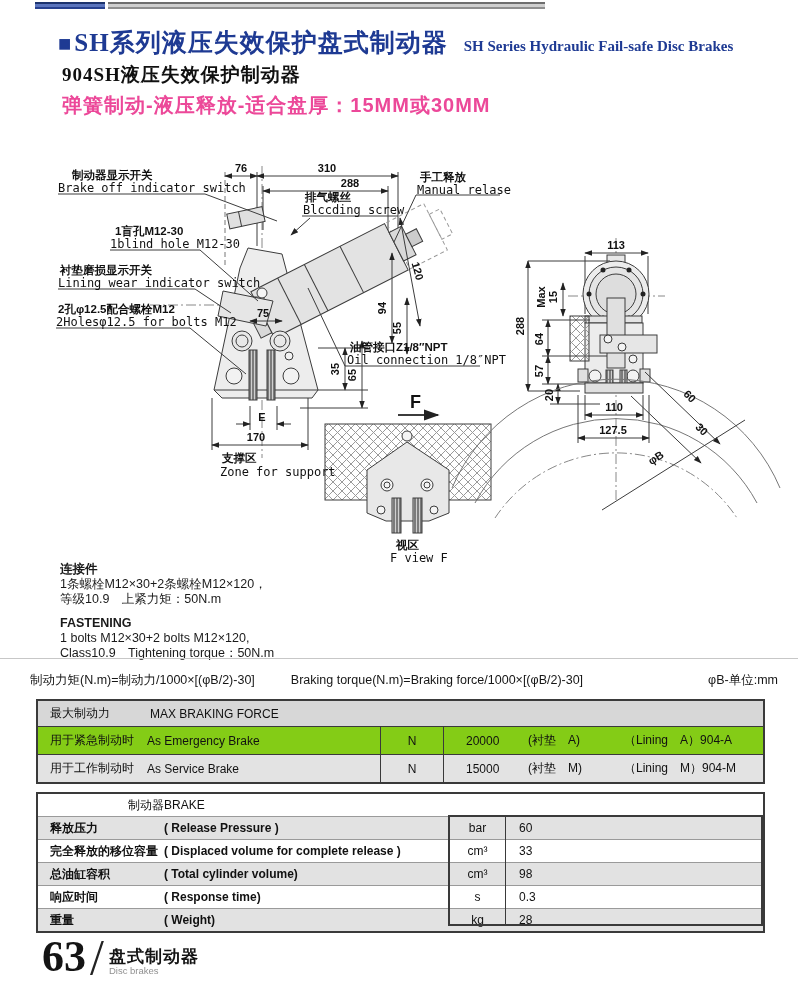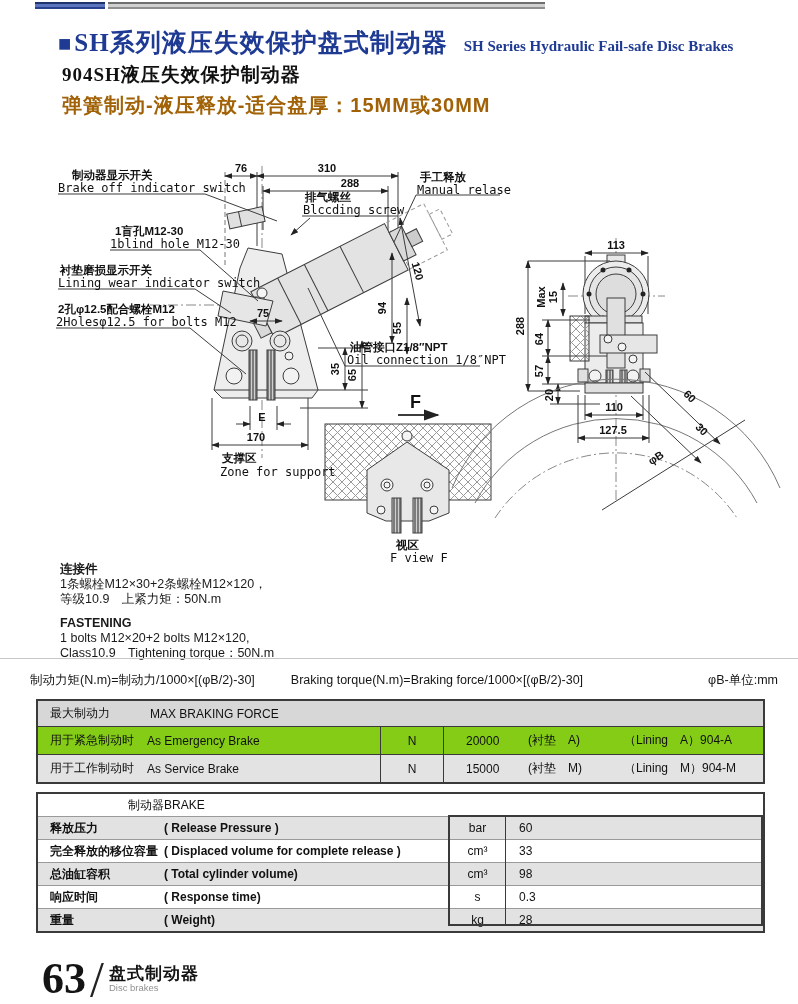--- a/index.html
+++ b/index.html
@@ -12,21 +12,21 @@
     background:linear-gradient(180deg,#1c336e 0 30%,#5a74bd 30% 65%,#27418f 65%);}
   .bar-gray{left:108px;top:2px;width:437px;height:7px;
     background:linear-gradient(180deg,#6e6e6e 0 30%,#cfcfcf 30% 65%,#8f8f8f 65%);}
 
   
   .title-row{left:58px;top:26px;display:flex;align-items:baseline;gap:16px;white-space:nowrap;text-align:right;}
   .title-cn{font-family:"Liberation Serif",serif;font-weight:bold;font-size:25px;color:#1e3a93;letter-spacing:1px;}
   .title-bullet{color:#1e3a93;font-size:22px;margin-right:2px;}
   .title-en{font-family:"Liberation Serif",serif;font-weight:bold;font-size:15px;color:#1e3a93;}
   .subtitle{left:62px;top:62px;font-family:"Liberation Serif",serif;font-weight:bold;font-size:19px;color:#101010;letter-spacing:1px;}
-  .spec-cn{left:62px;top:92px;font-weight:bold;font-size:20px;letter-spacing:1px;color:#a16207;}
+  .spec-cn{left:62px;top:92px;font-weight:bold;font-size:20px;letter-spacing:1px;color:#ec4899;}
   .spec-en{left:62px;top:126px;font-size:16.5px;color:#1a1a1a;}
 
   
   svg{display:block;}
   .dim{font:bold 11px "Liberation Sans",sans-serif;fill:#111;}
   .cnl{font:bold 11.5px "Liberation Sans",sans-serif;fill:#111;}
   .enl{font:12px "DejaVu Sans Mono",monospace;fill:#111;}
   .fbig{font:bold 18px "Liberation Sans",sans-serif;fill:#111;}
 
   
@@ -60,21 +60,21 @@
   .bt-row{height:22px;display:flex;align-items:stretch;font-size:12px;border-top:1px solid #9a9a9a;}
   .bt-row.alt{background:#e2e2e2;}
   .bt-label{width:412px;display:flex;align-items:center;padding-left:12px;box-sizing:border-box;font-weight:bold;}
   .bt-label .c1{width:114px;}
   .bt-unit{width:55px;display:flex;align-items:center;justify-content:center;}
   .bt-value{flex:1;display:flex;align-items:center;padding-left:14px;}
   .bt-box{position:absolute;left:410px;top:21px;width:315px;height:111px;border:2px solid #3a3a3a;box-sizing:border-box;pointer-events:none;}
   .bt-vdiv{position:absolute;left:467px;top:21px;width:1px;height:111px;background:#3a3a3a;pointer-events:none;}
 
   
-  .footer{left:42px;top:956px;display:flex;align-items:flex-start;}
+  .footer{left:42px;top:934px;display:flex;align-items:center;}
   .f-num{font-family:"Liberation Serif",serif;font-weight:bold;font-size:44px;line-height:46px;color:#141414;}
   .f-slash{font-family:"Liberation Serif",serif;font-weight:300;font-size:50px;line-height:46px;margin:0 5px 0 4px;color:#222;}
   .f-col{padding-top:9px;}
   .f-cn{font-weight:bold;font-size:17px;letter-spacing:1px;color:#141414;line-height:18px;}
   .f-en{font-size:9.5px;color:#909090;line-height:10px;}
 </style>
 </head>
 <body>
 
 <div class="page">
@@ -321,21 +321,21 @@
   </svg>
 
   <div class="abs fasten">
     <div class="blk">
       <div class="t">连接件</div>
       <div>1条螺栓M12×30+2条螺栓M12×120，</div>
       <div>等级10.9　上紧力矩：50N.m</div>
     </div>
     <div class="blk">
       <div class="t">FASTENING</div>
-      <div>1 bolts M12×20+2 bolts M12×120,</div>
+      <div>1 bolts M12×30+2 bolts M12×120,</div>
       <div>Class10.9　Tightening torque：50N.m</div>
     </div>
   </div>
 
   <div class="abs rule"></div>
 
   <div class="abs formula">
     <span class="cn">制动力矩(N.m)=制动力/1000×[(φB/2)-30]</span>
     <span class="en">Braking torque(N.m)=Braking force/1000×[(φB/2)-30]</span>
     <span class="unit">φB-单位:mm</span>

